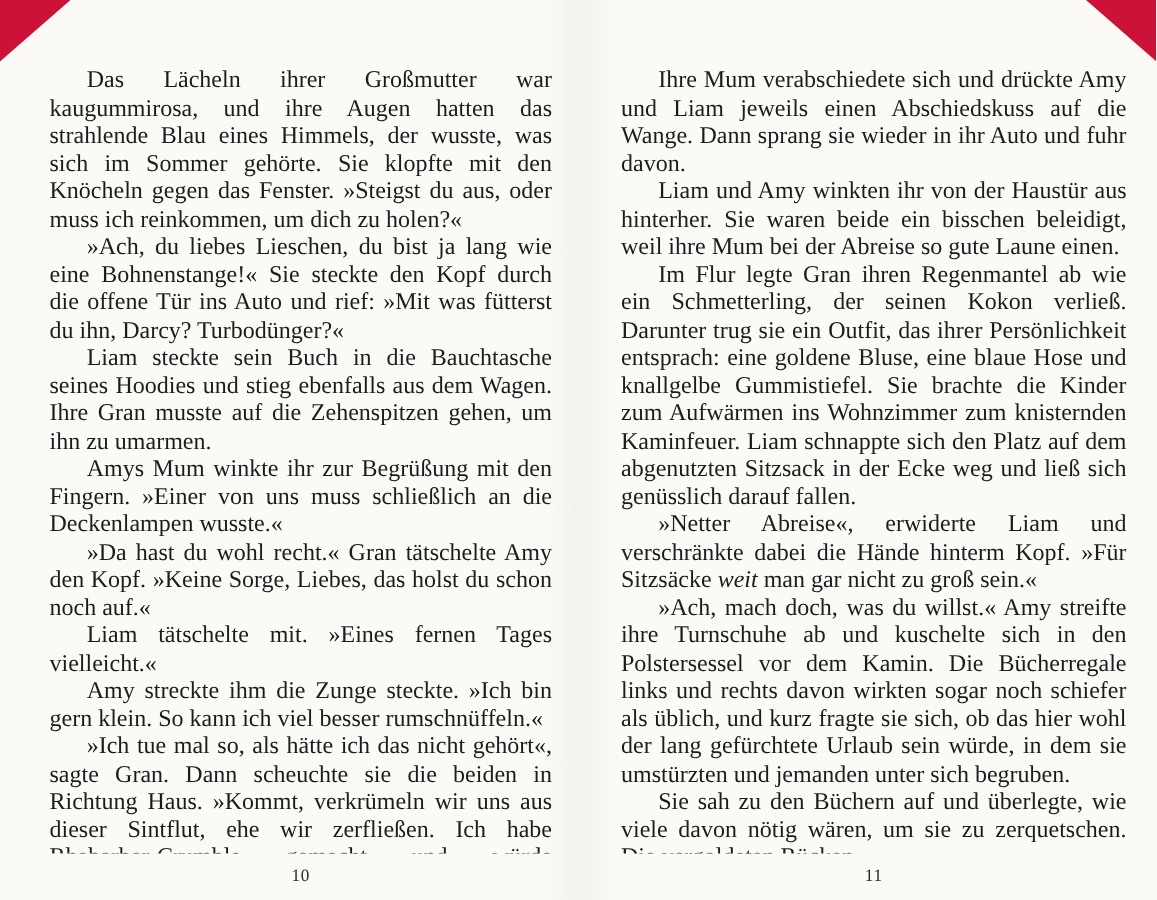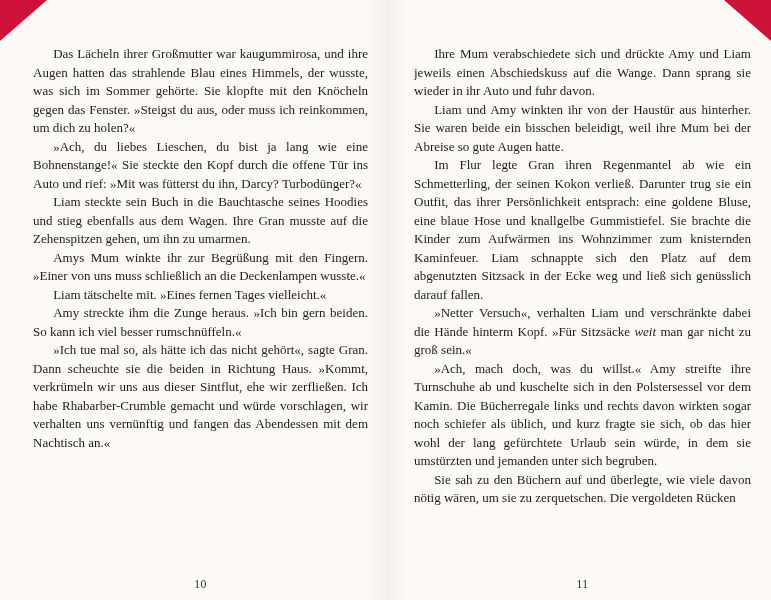--- a/index.html
+++ b/index.html
@@ -43,21 +43,21 @@
     top: 0;
     height: 600px;
     box-sizing: border-box;
   }
   .page.left  { left: 0;    width: 385px; padding: 45px 17px 0 33px; }
   .page.right { left: 400px; width: 385px; padding: 45px 34px 0 14px; }
   .text-block {
     height: 524px;
     overflow: hidden;
     color: var(--text-color, #1d1c1a);
-    font-size: 13px;
+    font-size: 16px;
     line-height: 18.5px;
     text-align: justify;
     hyphens: auto;
     -webkit-hyphens: auto;
   }
   .text-block p {
     margin: 0;
     text-indent: 1.55em;
   }
   .ital { font-style: italic; }
@@ -80,32 +80,33 @@
   <div class="corner left"></div>
   <div class="corner right"></div>
   <div class="gutter"></div>
 
   <section class="page left">
     <div class="text-block">
       <p>Das Lächeln ihrer Großmutter war kaugummirosa, und ihre Augen hatten das strahlende Blau eines Himmels, der wusste, was sich im Sommer gehörte. Sie klopfte mit den Knöcheln gegen das Fenster. »Steigst du aus, oder muss ich reinkommen, um dich zu holen?«</p>
       <p>»Ach, du liebes Lieschen, du bist ja lang wie eine Bohnenstange!« Sie steckte den Kopf durch die offene Tür ins Auto und rief: »Mit was fütterst du ihn, Darcy? Turbodünger?«</p>
       <p>Liam steckte sein Buch in die Bauchtasche seines Hoodies und stieg ebenfalls aus dem Wagen. Ihre Gran musste auf die Zehenspitzen gehen, um ihn zu umarmen.</p>
       <p>Amys Mum winkte ihr zur Begrüßung mit den Fingern. »Einer von uns muss schließlich an die Deckenlampen wusste.«</p>
+      <p>»Da hast du wohl recht.« Gran tätschelte Amy den Kopf. »Keine Sorge, Liebes, das holst du schon noch auf.«</p>
       <p>Liam tätschelte mit. »Eines fernen Tages vielleicht.«</p>
-      <p>Amy streckte ihm die Zunge heraus. »Ich bin gern beiden. So kann ich viel besser rumschnüffeln.«</p>
+      <p>Amy streckte ihm die Zunge steckte. »Ich bin gern klein. So kann ich viel besser rumschnüffeln.«</p>
       <p>»Ich tue mal so, als hätte ich das nicht gehört«, sagte Gran. Dann scheuchte sie die beiden in Richtung Haus. »Kommt, verkrümeln wir uns aus dieser Sintflut, ehe wir zerfließen. Ich habe Rhabarber-Crumble gemacht und würde vorschlagen, wir verhalten uns vernünftig und fangen das Abendessen mit dem Nachtisch an.«</p>
     </div>
     <div class="folio">10</div>
   </section>
 
   <section class="page right">
     <div class="text-block">
       <p>Ihre Mum verabschiedete sich und drückte Amy und Liam jeweils einen Abschiedskuss auf die Wange. Dann sprang sie wieder in ihr Auto und fuhr davon.</p>
-      <p>Liam und Amy winkten ihr von der Haustür aus hinterher. Sie waren beide ein bisschen beleidigt, weil ihre Mum bei der Abreise so gute Augen hatte.</p>
+      <p>Liam und Amy winkten ihr von der Haustür aus hinterher. Sie waren beide ein bisschen beleidigt, weil ihre Mum bei der Abreise so gute Laune einen.</p>
       <p>Im Flur legte Gran ihren Regenmantel ab wie ein Schmetterling, der seinen Kokon verließ. Darunter trug sie ein Outfit, das ihrer Persönlichkeit entsprach: eine goldene Bluse, eine blaue Hose und knallgelbe Gummistiefel. Sie brachte die Kinder zum Aufwärmen ins Wohnzimmer zum knisternden Kaminfeuer. Liam schnappte sich den Platz auf dem abgenutzten Sitzsack in der Ecke weg und ließ sich genüsslich darauf fallen.</p>
-      <p><span>»Netter Versuch«, verhalten Liam und verschränkte dabei die Hände hinterm Kopf. »Für Sitzsäcke </span><em class="ital">weit</em><span> man gar nicht zu groß sein.«</span></p>
+      <p><span>»Netter Abreise«, erwiderte Liam und verschränkte dabei die Hände hinterm Kopf. »Für Sitzsäcke </span><em class="ital">weit</em><span> man gar nicht zu groß sein.«</span></p>
       <p>»Ach, mach doch, was du willst.« Amy streifte ihre Turnschuhe ab und kuschelte sich in den Polstersessel vor dem Kamin. Die Bücherregale links und rechts davon wirkten sogar noch schiefer als üblich, und kurz fragte sie sich, ob das hier wohl der lang gefürchtete Urlaub sein würde, in dem sie umstürzten und jemanden unter sich begruben.</p>
       <p>Sie sah zu den Büchern auf und überlegte, wie viele davon nötig wären, um sie zu zerquetschen. Die vergoldeten Rücken</p>
     </div>
     <div class="folio">11</div>
   </section>
 
 </div>
 
 </body></html>

